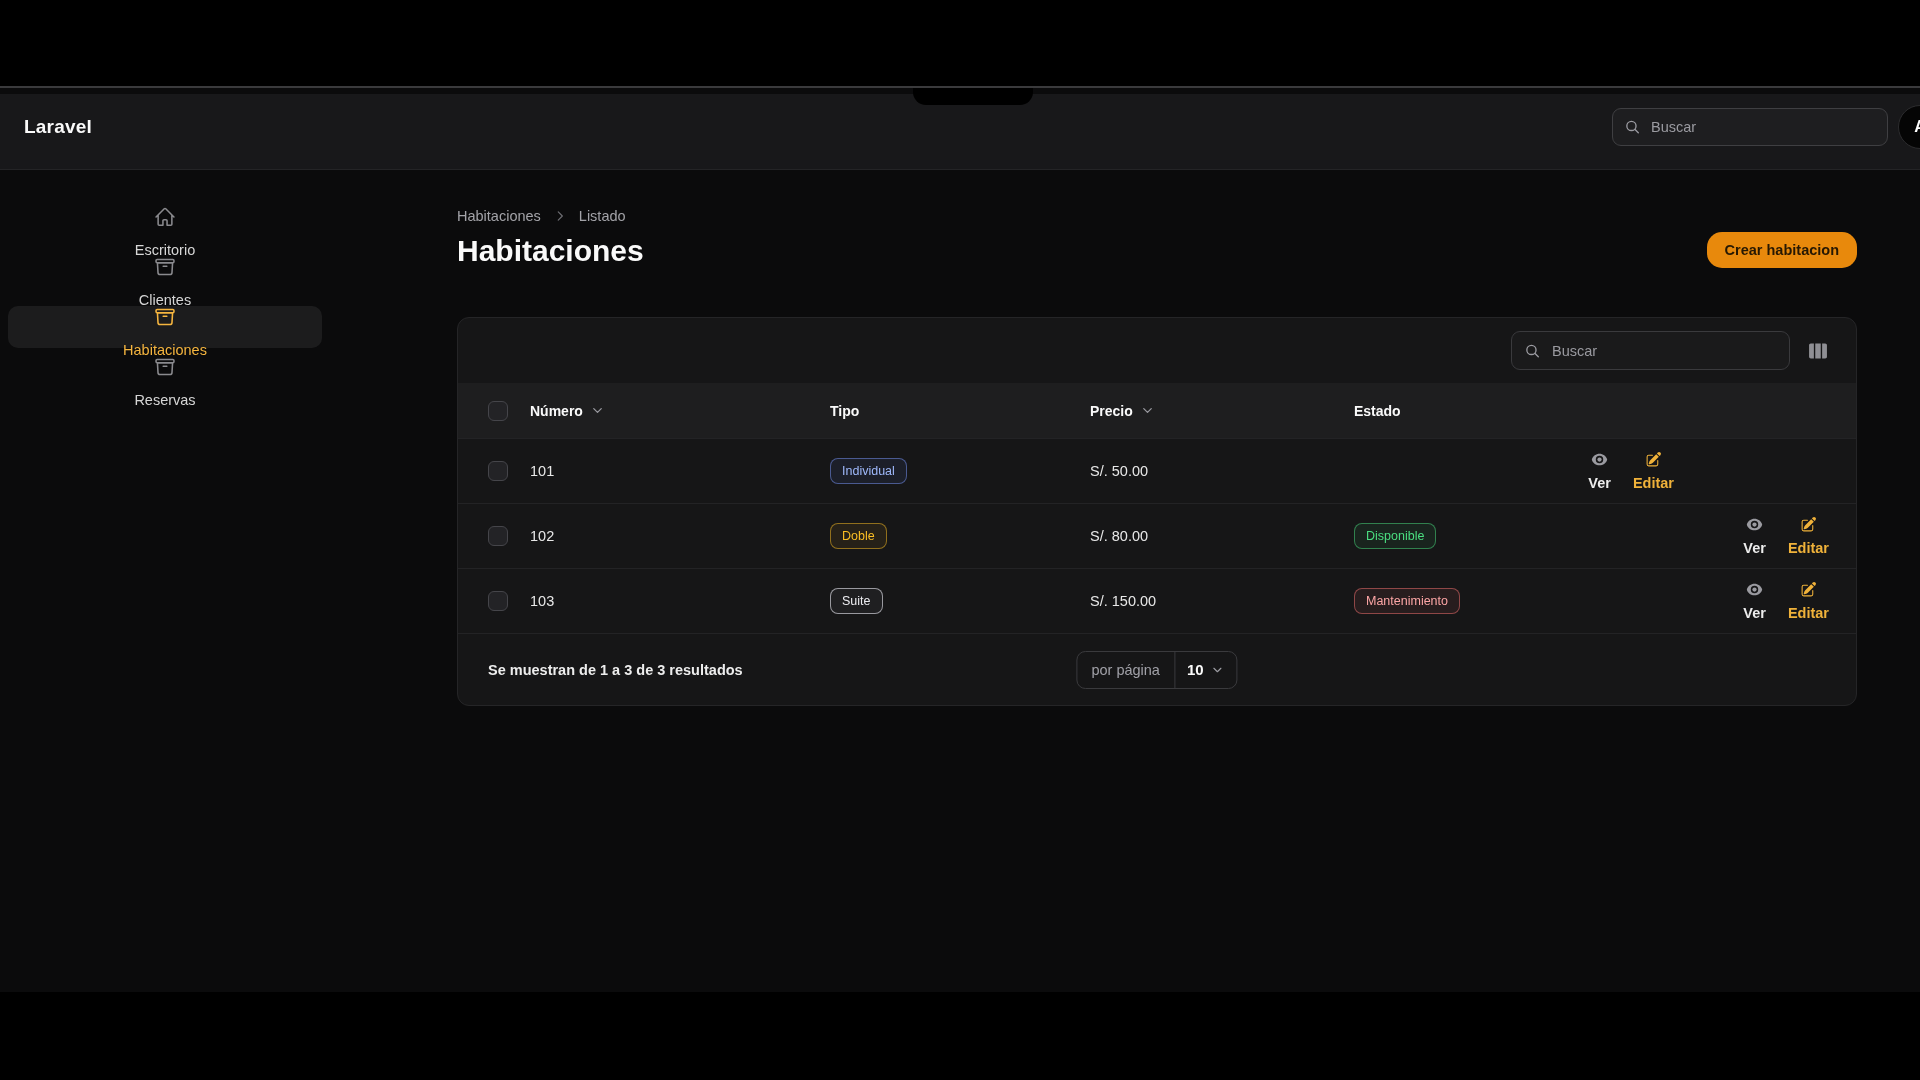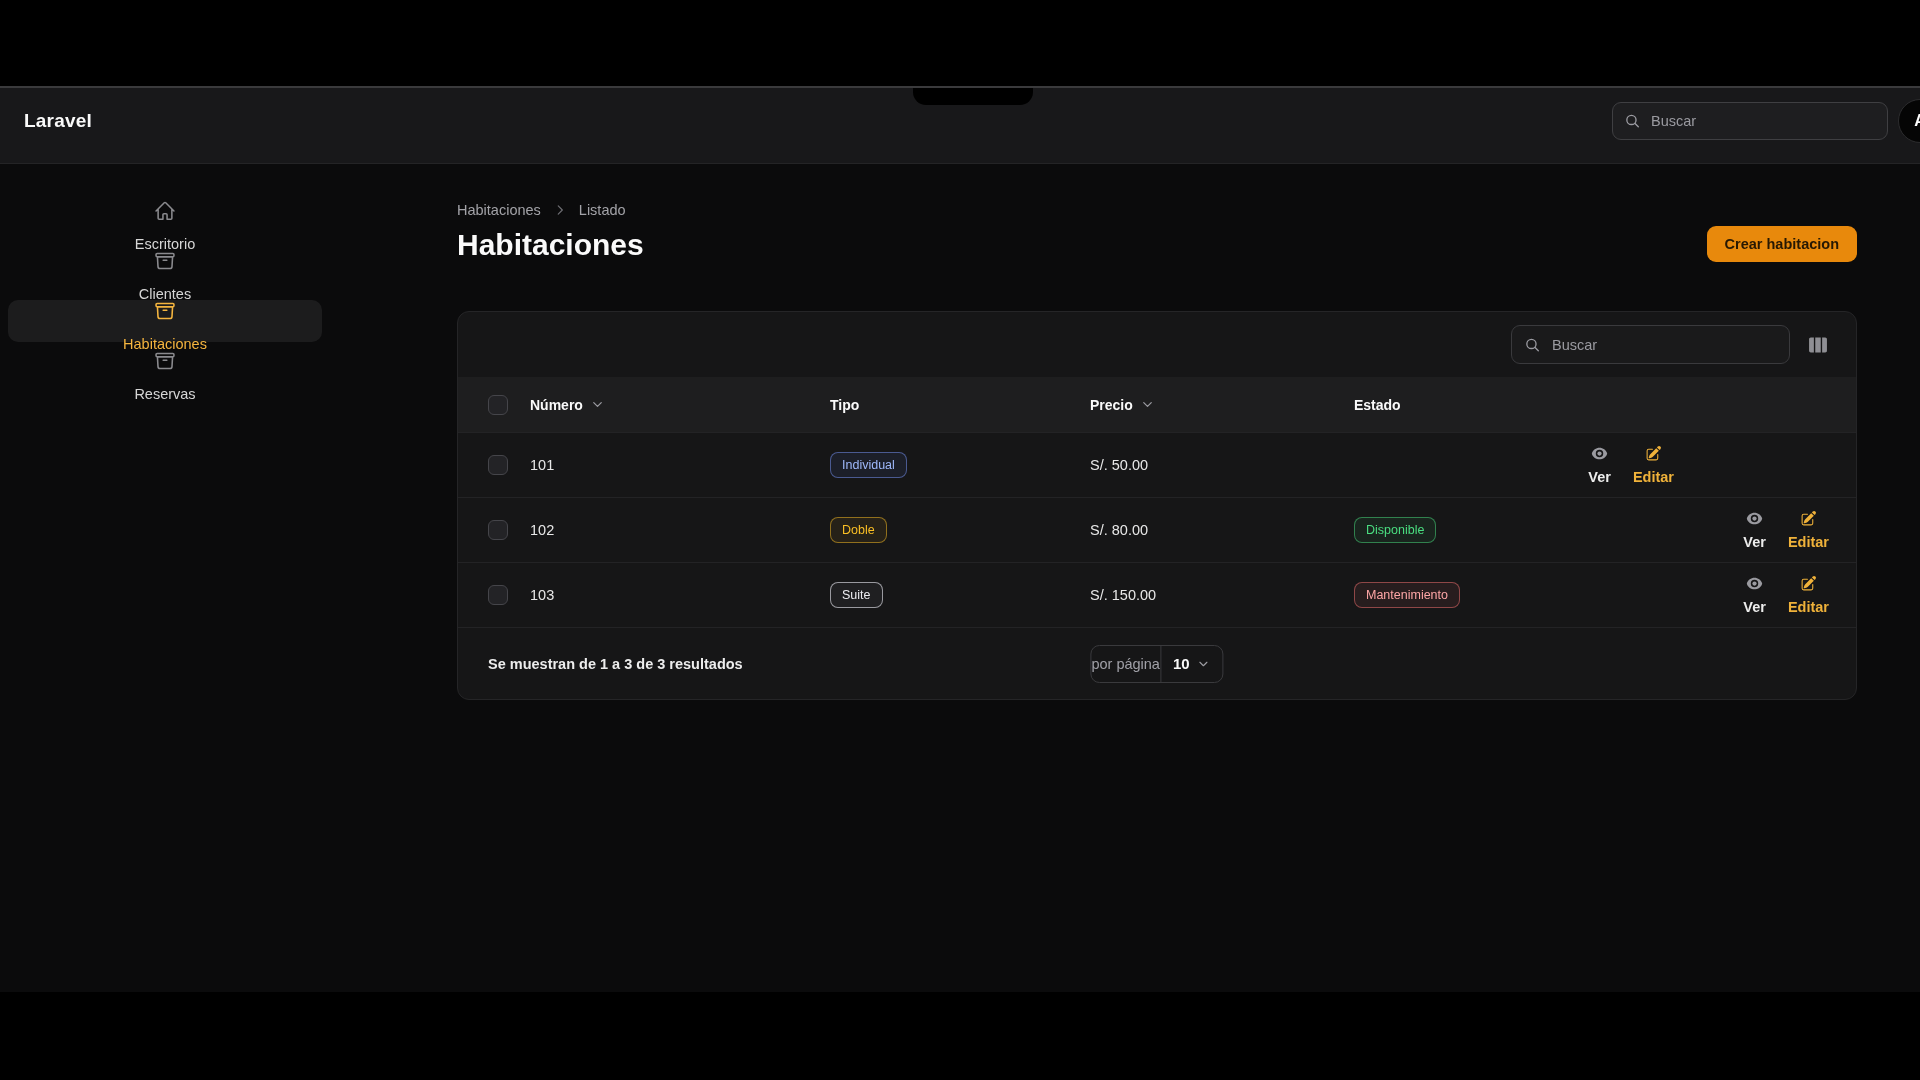--- a/index.html
+++ b/index.html
@@ -5,21 +5,21 @@
   * { margin:0; padding:0; box-sizing:border-box; }
   html,body { width:1920px; height:1080px; background:#000; overflow:hidden;
               font-family:"Liberation Sans", sans-serif; }
 
   .app { position:absolute; top:86px; left:0; width:1920px; height:906px;
          background:#0b0b0c; border-top:2px solid #3a3a3c; }
 
   
   .navbar { height:76px; background:#18181a; border-bottom:1px solid #242426;
             display:flex; align-items:center; justify-content:space-between;
-            padding:0 0 10px 24px; position:relative; z-index:2; }
+            padding:0 0 10px 24px; position:relative; z-index:2;margin-top:6px; }
   .logo { font-size:19px; font-weight:700; color:#fafafa; letter-spacing:.2px; }
   .nav-right { display:flex; align-items:center; gap:10px; }
   .search-box { position:relative; width:276px; height:38px; }
   .search-box input { width:100%; height:100%; background:#1e1e20; border:1px solid #3f3f42;
             border-radius:9px; color:#d4d4d4; font-size:14.5px; padding:0 12px 0 38px;
             font-family:"Liberation Sans", sans-serif; outline:none; }
   .search-box input::placeholder { color:#9a9aa0; }
   .search-ico { position:absolute; left:12px; top:50%; transform:translateY(-50%);
                 width:17px; height:17px; color:#9a9aa0; }
   .avatar { width:44px; height:44px; border-radius:50%; background:#050505;
@@ -40,21 +40,21 @@
   .side-item.active { background:rgba(255,255,255,.07); color:#f5b53f; }
   .side-item.active .ico { color:#f5b53f; }
 
   .main { flex:1; padding:38px 63px 0 127px; }
 
   
   .page-header { display:flex; justify-content:space-between; align-items:flex-end; }
   .breadcrumb { display:flex; align-items:center; gap:12px; font-size:14.5px; color:#a3a3a8; }
   .breadcrumb .sep { width:14px; height:14px; color:#6f6f74; }
   .page-title { margin-top:10px; font-size:30px; font-weight:700; color:#fafafa; }
-  .btn-primary { background:#e8890c; color:#261803; border:none; border-radius:9px;
+  .btn-primary { background:#e8890c; color:#261803; border:none; border-radius:15px;
                  padding:10px 18px; font-size:14.5px; font-weight:600; cursor:pointer;
                  font-family:"Liberation Sans", sans-serif; }
 
   
   .card { margin-top:49px; background:#161617; border:1px solid #252527;
           border-radius:12px; overflow:hidden; }
   .card-toolbar { display:flex; justify-content:flex-end; align-items:center;
                   gap:17px; padding:13px 27px 13px 24px; }
   .tbl-search { position:relative; width:279px; height:39px; }
   .tbl-search input { width:100%; height:100%; background:#1a1a1b; border:1px solid #3a3a3d;
@@ -89,21 +89,21 @@
   .action .a-ico { width:17px; height:17px; }
   .action--view { color:#ececec; } .action--view .a-ico { color:#9a9aa0; }
   .action--edit { color:#f0b23a; } .action--edit .a-ico { color:#f0b23a; }
 
   .card-footer { position:relative; display:flex; align-items:center;
                  border-top:1px solid #232325; padding:17px 30px; height:72px; }
   .summary { font-size:14.5px; font-weight:600; color:#ededed; }
   .per-page { position:absolute; left:50%; top:50%; transform:translate(-50%,-50%);
               display:flex; align-items:stretch; height:38px; border:1px solid #3a3a3d;
               border-radius:9px; overflow:hidden; cursor:pointer; }
-  .pp-label { display:flex; align-items:center; padding:0 0; color:#a1a1a8;
+  .pp-label { display:flex; align-items:center; padding:0 14px; color:#a1a1a8;
               font-size:14.5px; border-right:1px solid #3a3a3d; }
   .pp-value { display:flex; align-items:center; gap:7px; padding:0 12px;
               color:#fafafa; font-size:15px; font-weight:700; }
   .pp-value .sort-ico { width:14px; height:14px; }
 </style>
 </head>
 <body>
 
 <svg width="0" height="0" style="position:absolute">
   <defs>

